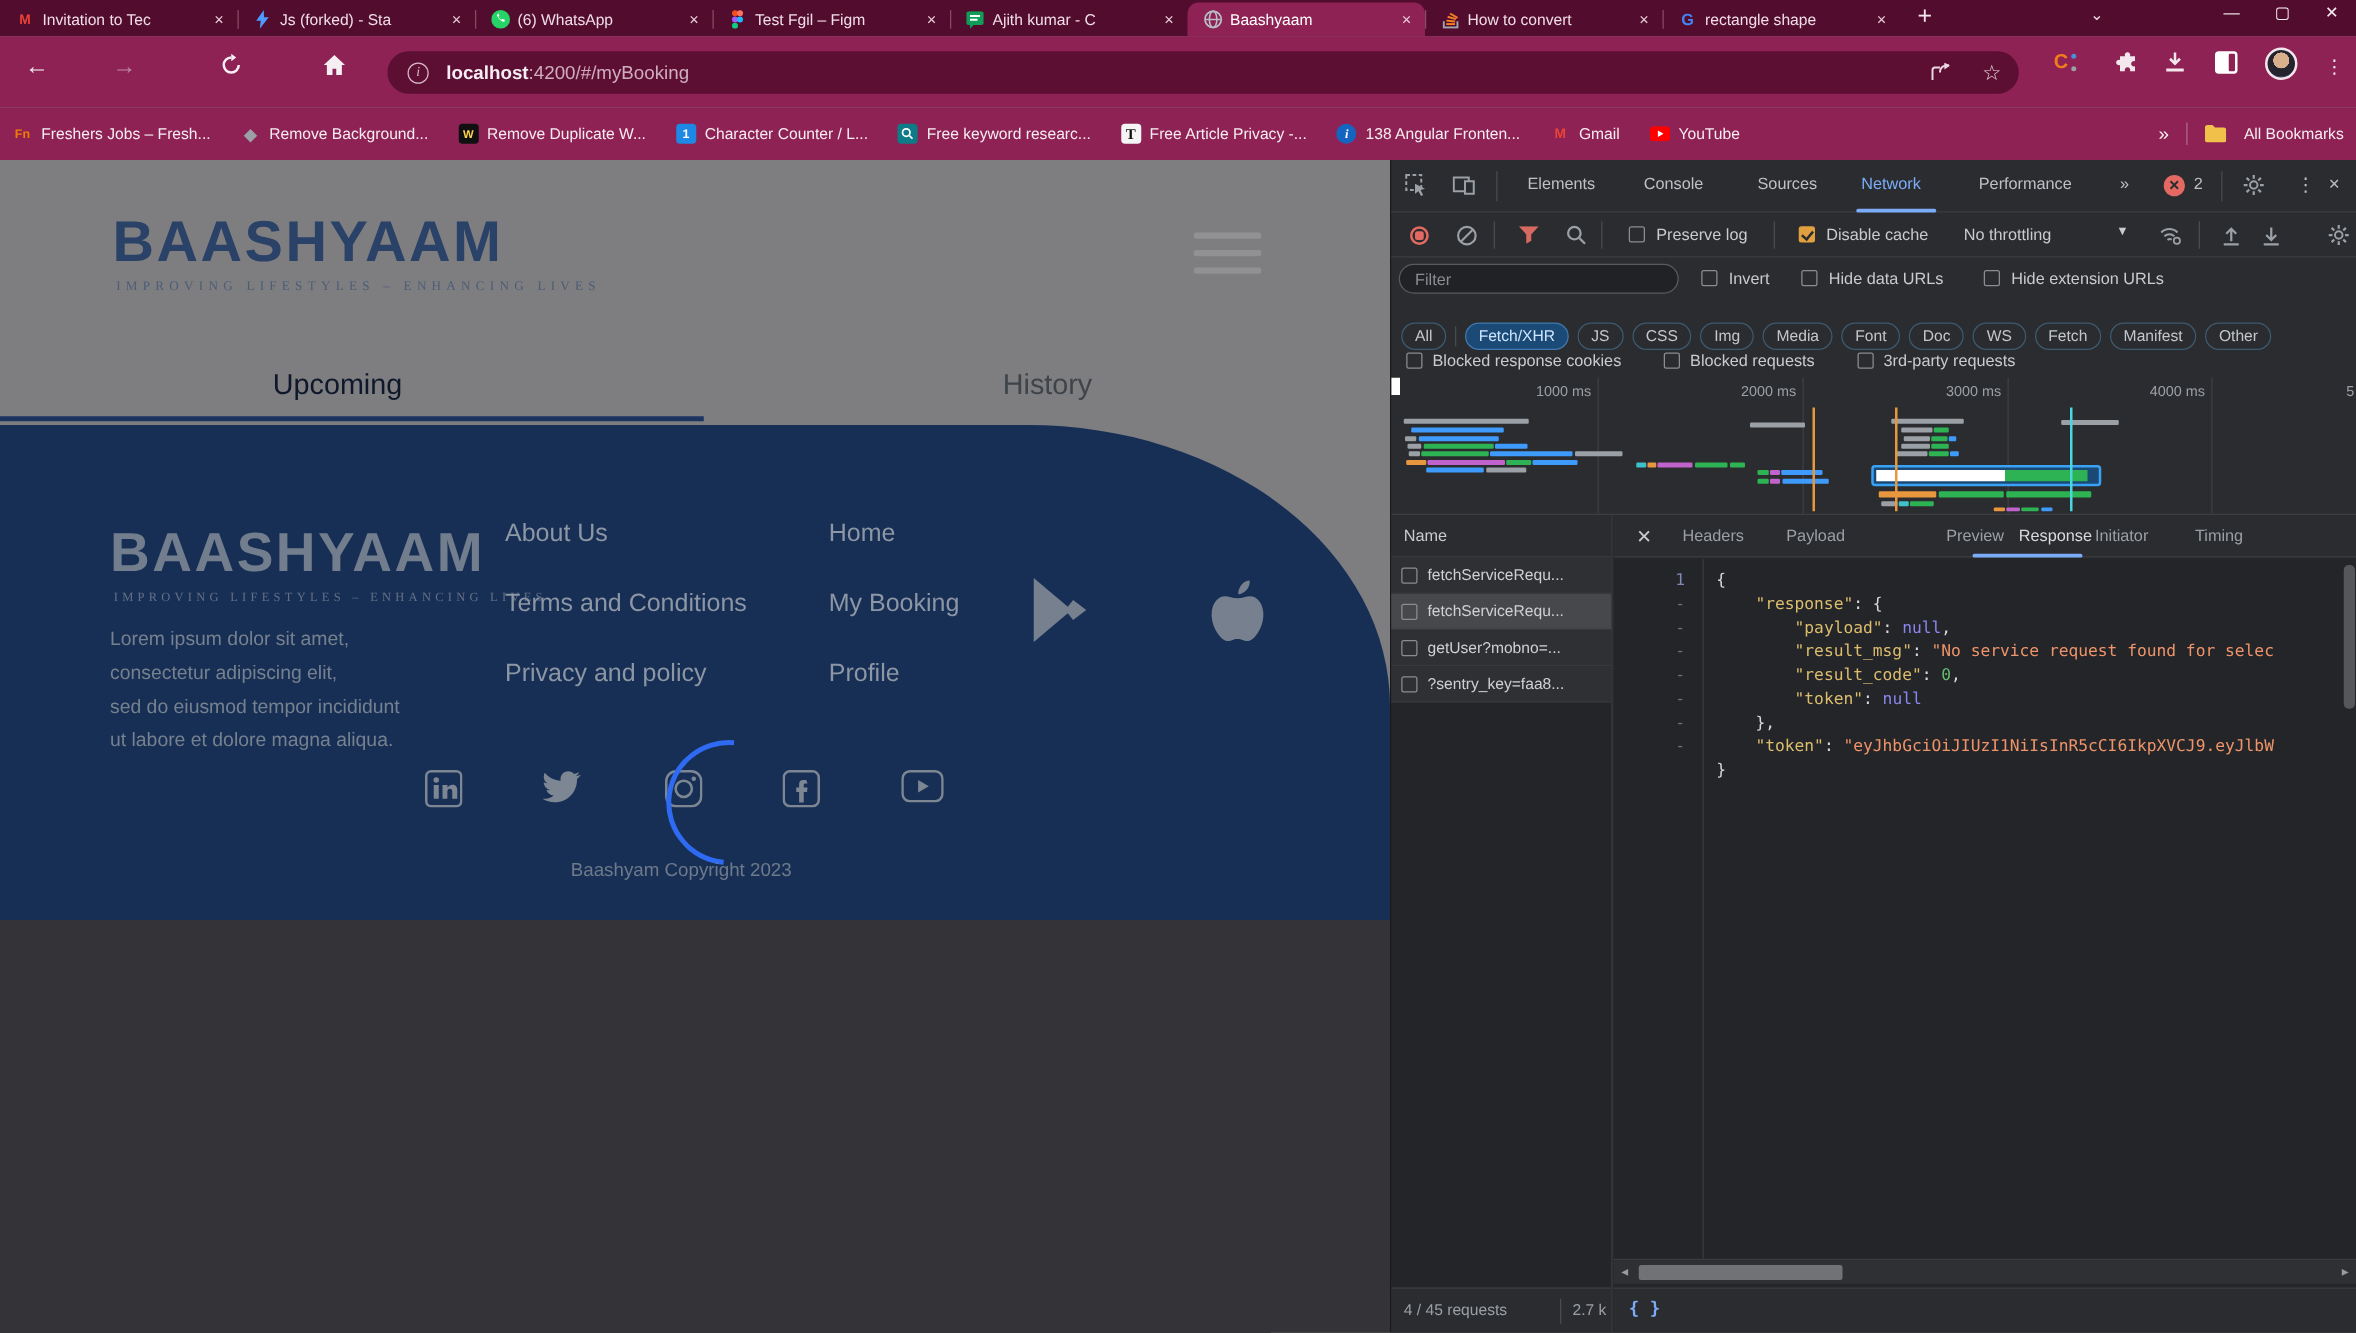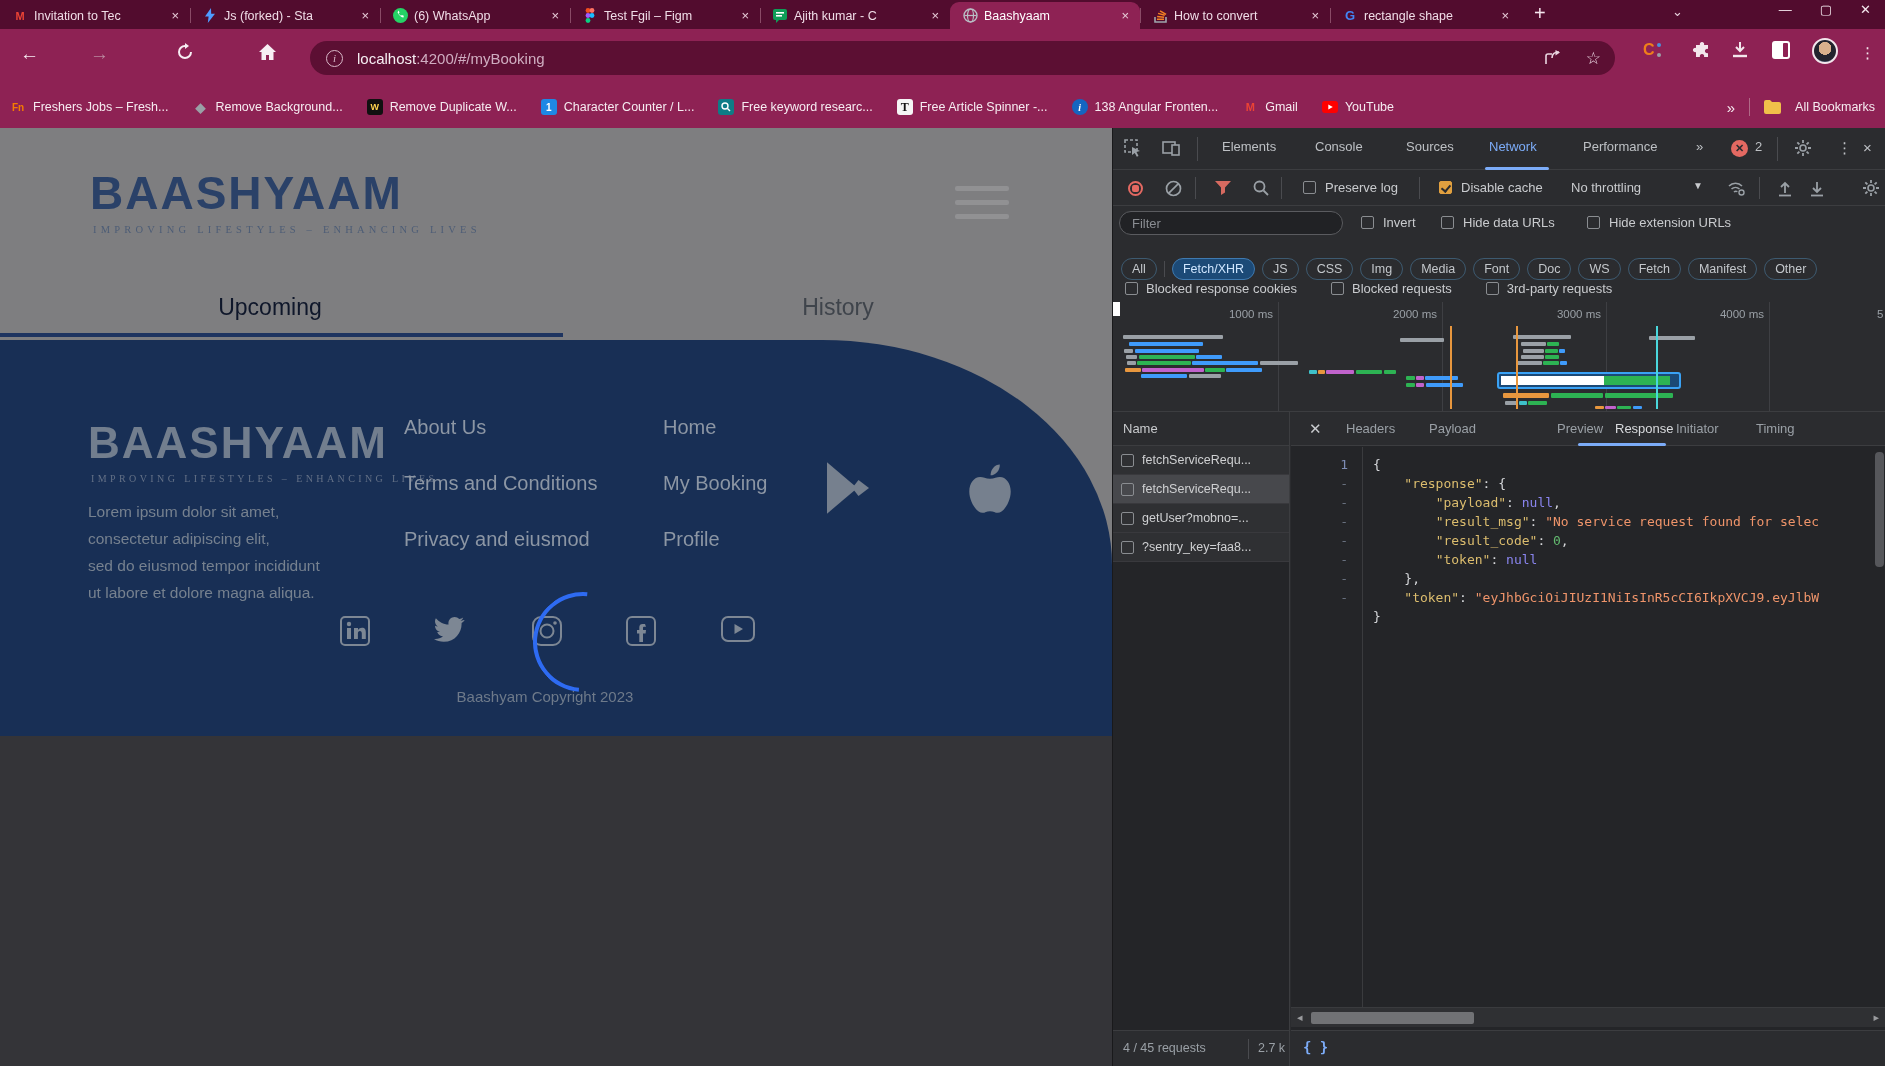--- a/index.html
+++ b/index.html
@@ -17,21 +17,21 @@
   .fav { display:inline-flex; width:16px; height:16px; align-items:center; justify-content:center; font-size:11px; font-weight:bold; flex:none; }
   .newtab { color:#f5e6ee; font-size:20px; margin-left:14px; margin-bottom:4px; }
   .strip-chevron { position:absolute; left:1672px; top:4px; color:#e9d3de; font-size:13px; }
   .wincontrols { position:absolute; top:2px; right:0; display:flex; gap:28px; padding-right:14px; color:#f5e9ef; font-size:13px; }
 
   .toolbar { position:absolute; left:0; top:29px; width:100%; height:57px; background:#8e2254; }
   .navbtn { position:absolute; top:14px; font-size:19px; color:#f7eef3; }
   .urlbar { position:absolute; left:310px; top:12px; width:1305px; height:34px; border-radius:17px; background:#5c0f33; display:flex; align-items:center; }
   .urlbar .info { margin-left:16px; width:17px; height:17px; border:1.5px solid #d9b9c9; border-radius:50%; color:#d9b9c9; font-size:11px; display:flex; align-items:center; justify-content:center; font-family:"Liberation Serif",serif; font-style:italic; }
   .url-text { margin-left:14px; font-size:15px; color:#cfadc0; }
-  .url-text b { color:#f6eef3; font-weight:normal; }
+  .url-text b { color:#f6eef3; font-weight:bold; }
   .omni-right { position:absolute; right:14px; top:0; height:34px; display:flex; align-items:center; gap:24px; color:#e9d5e0; }
   .ext-row { position:absolute; top:12px; display:flex; align-items:center; }
   .avatar { width:26px; height:26px; border-radius:50%; background:radial-gradient(circle at 50% 38%, #d9b08c 0 36%, #23242e 37% 72%, #39435a 73%); border:2px solid #f3e6ec; }
   .extC { color:#f07f1a; font-weight:bold; font-size:16px; position:relative; }
   .extC i { position:absolute; right:-6px; top:2px; width:4px; height:4px; border-radius:50%; background:#4a90d9; font-style:normal; }
   .extC b { position:absolute; right:-6px; bottom:2px; width:4px; height:4px; border-radius:50%; background:#9aa0a6; }
   .whitesq { width:18px; height:18px; background:#fff; border-radius:3px; position:relative; }
   .whitesq::after { content:""; position:absolute; right:2px; top:2px; bottom:2px; width:5px; background:#8e2254; border-radius:1px; }
   .dots3 { color:#f3e6ec; font-size:15px; letter-spacing:0; }
 
@@ -318,21 +318,21 @@
                 <path d="M6.5 6.5 L9 9" stroke="#fff" stroke-width="1.4"></path>
               </svg>
             </span>
           </span>
           <span>Free keyword researc...</span>
         </div>
         <div class="bm">
           <span class="fav">
             <span class="bmicon" style="background:#f5f5f5;color:#111;font-family:'Liberation Serif',serif;font-size:12px">T</span>
           </span>
-          <span>Free Article Spinner -...</span>
+          <span>Free Article Privacy -...</span>
         </div>
         <div class="bm">
           <span class="fav">
             <span class="bmicon" style="background:#1565c0;color:#fff;border-radius:50%;font-family:'Liberation Serif',serif;font-style:italic">i</span>
           </span>
           <span>138 Angular Fronten...</span>
         </div>
         <div class="bm">
           <span class="fav">
             <span style="color:#ea4335;font-weight:800">M</span>
@@ -378,21 +378,21 @@
       <div class="f-tagline">IMPROVING LIFESTYLES – ENHANCING LIVES</div>
       <div class="f-lorem" id="lorem">
           <div>Lorem ipsum dolor sit amet,</div>
           <div>consectetur adipiscing elit,</div>
           <div>sed do eiusmod tempor incididunt</div>
           <div>ut labore et dolore magna aliqua.</div>
         </div>
       <div class="f-col c1" id="flinks1">
           <a href="#">About Us</a>
           <a href="#">Terms and Conditions</a>
-          <a href="#">Privacy and eiusmod</a>
+          <a href="#">Privacy and policy</a>
         </div>
       <div class="f-col c2" id="flinks2">
           <a href="#">Home</a>
           <a href="#">My Booking</a>
           <a href="#">Profile</a>
         </div>
       <div class="store-icons">
         <span>
           <svg width="52" height="56" viewBox="0 0 22 24">
               <path d="M2 1 L15 12 L2 23 Z" fill="#76808e"></path>

